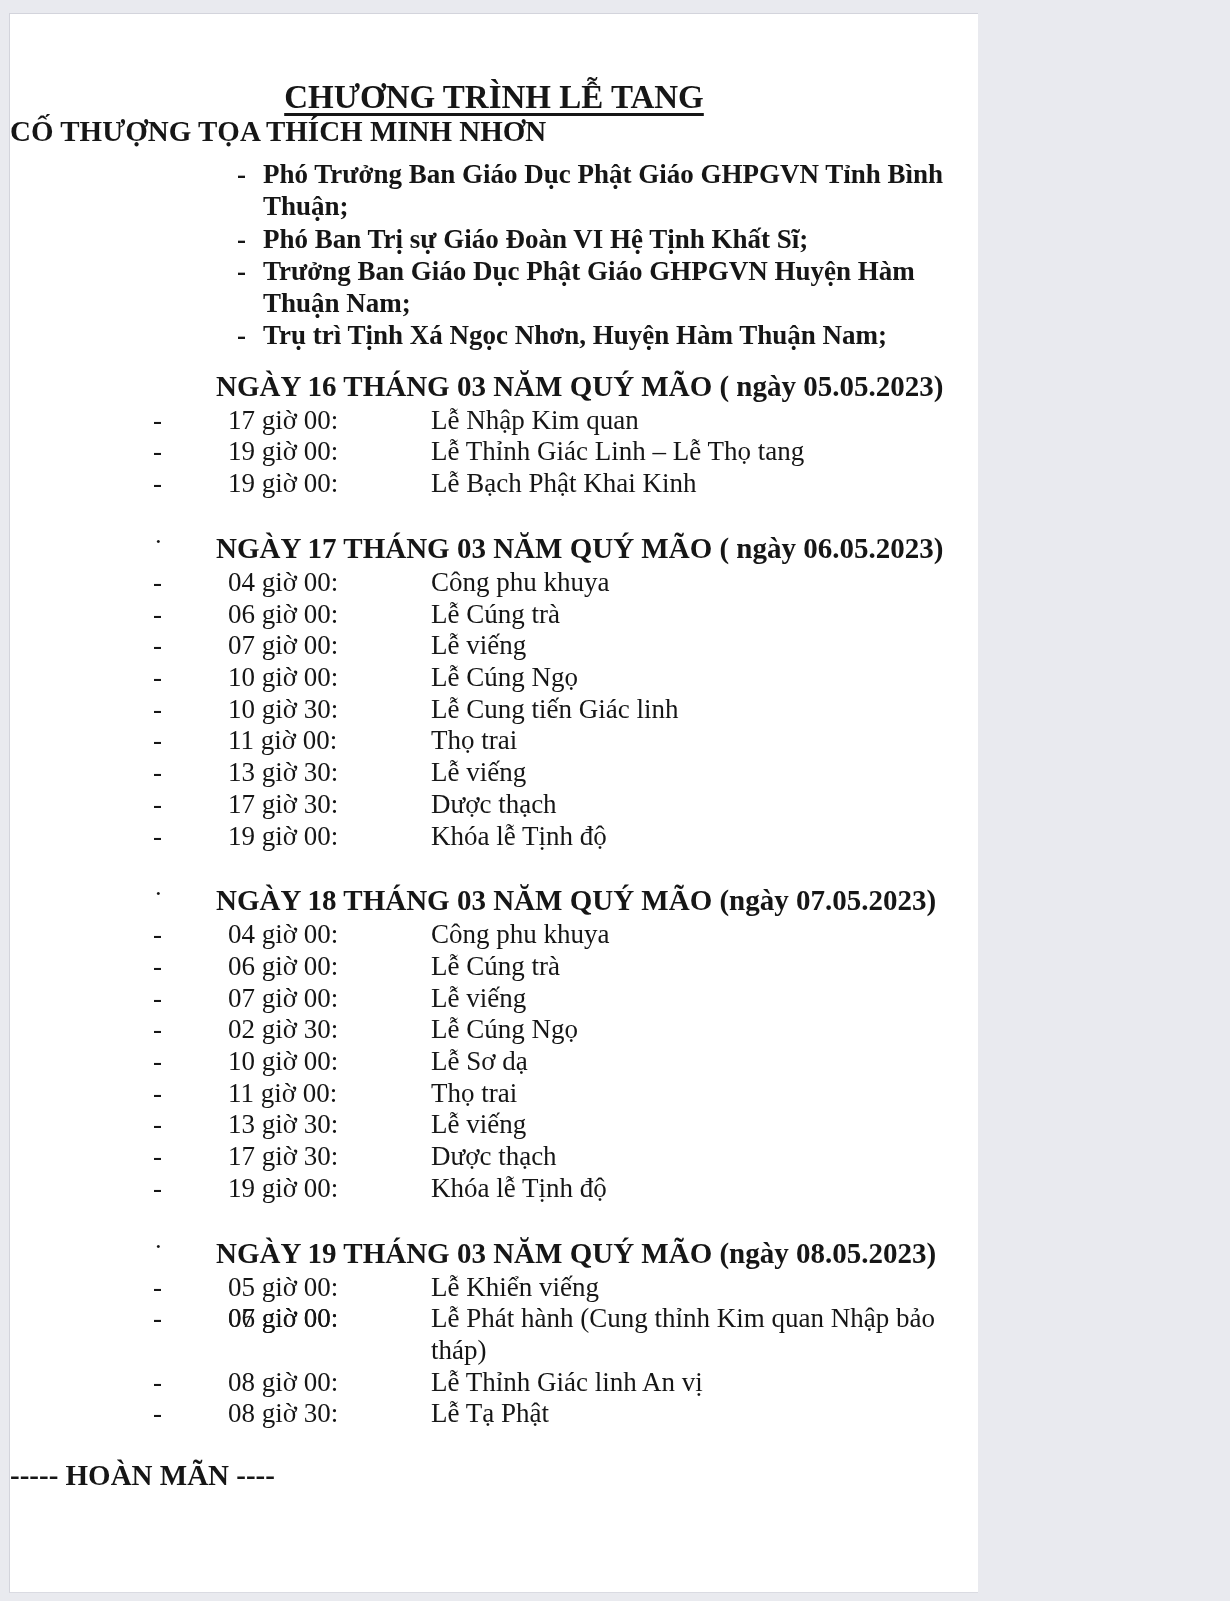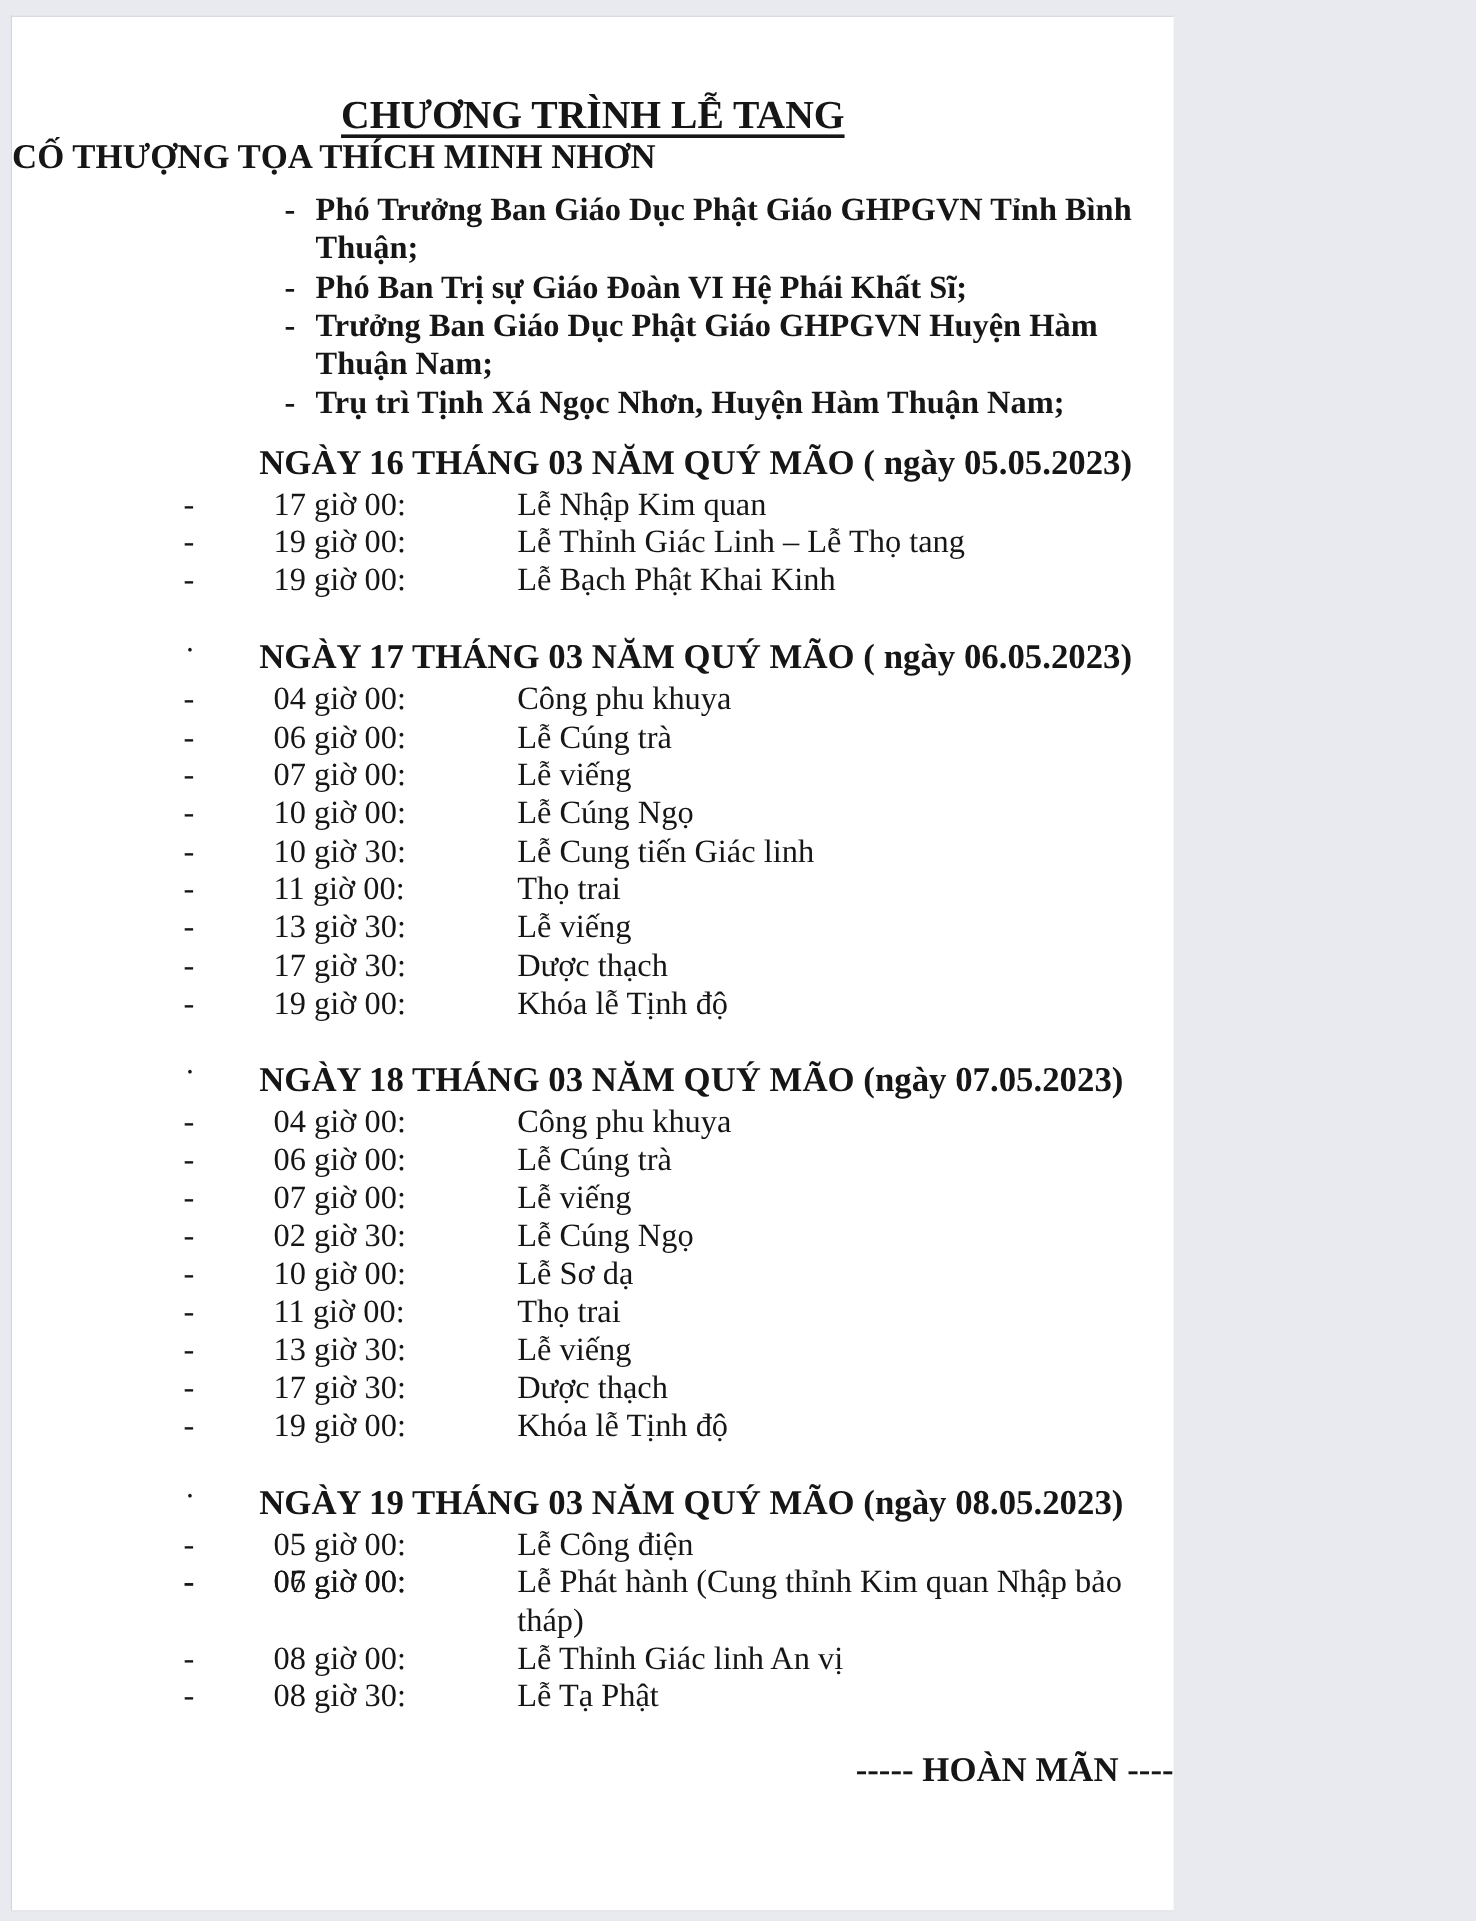--- a/index.html
+++ b/index.html
@@ -13,36 +13,36 @@
   .role-row{position:relative;padding-left:253px}
   .role-dash{position:absolute;left:227px;top:0}
   .section{margin-top:31px}
   .section.first{margin-top:17px}
   .section-heading{position:relative;padding-left:206px;font-weight:700;font-size:29px;line-height:34px}
   .section-bullet{position:absolute;left:144px;top:-6px;font-weight:400;font-size:26px}
   .section-items{margin-top:2px}
   .item-row{position:relative;padding-left:421px;font-size:27px;line-height:31.7px}
   .item-dash{position:absolute;left:143px;top:0}
   .item-time{position:absolute;left:218px;top:0}
-  .footer{margin-top:28px;text-align:right;font-weight:700;font-size:29px;line-height:34px}
+  .footer{margin-top:28px;text-align:left;font-weight:700;font-size:29px;line-height:34px}
 </style>
 </head>
 <body>
 
 <div class="page">
   <h1 class="title"><span class="u">CHƯƠNG TRÌNH LỄ TANG</span></h1>
   <h2 class="subtitle">CỐ THƯỢNG TỌA THÍCH MINH NHƠN</h2>
   <ul class="roles">
       <li class="role-row">
     <span class="role-dash">-</span>
     <span>Phó Trưởng Ban Giáo Dục Phật Giáo GHPGVN Tỉnh Bình Thuận;</span>
   </li>
       <li class="role-row">
     <span class="role-dash">-</span>
-    <span>Phó Ban Trị sự Giáo Đoàn VI Hệ Phái Khất Sĩ;</span>
+    <span>Phó Ban Trị sự Giáo Đoàn VI Hệ Tịnh Khất Sĩ;</span>
   </li>
       <li class="role-row">
     <span class="role-dash">-</span>
     <span>Trưởng Ban Giáo Dục Phật Giáo GHPGVN Huyện Hàm Thuận Nam;</span>
   </li>
       <li class="role-row">
     <span class="role-dash">-</span>
     <span>Trụ trì Tịnh Xá Ngọc Nhơn, Huyện Hàm Thuận Nam;</span>
   </li>
     </ul>
@@ -178,21 +178,21 @@
   </div>
       <div class="section">
     <div class="section-heading">
       <span class="section-bullet">·</span>
       <span>NGÀY 19 THÁNG 03 NĂM QUÝ MÃO (ngày 08.05.2023)</span>
     </div>
     <div class="section-items">
           <div class="item-row">
     <span class="item-dash">-</span>
     <span class="item-time">05 giờ 00:</span>
-    <span>Lễ Công điện</span>
+    <span>Lễ Khiển viếng</span>
   </div>
           <div class="item-row">
     <span class="item-dash">-</span>
     <span class="item-time">06 giờ 00:</span>
   </div>
           <div class="item-row">
     <span class="item-dash">-</span>
     <span class="item-time">07 giờ 00:</span>
     <span>Lễ Phát hành (Cung thỉnh Kim quan Nhập bảo tháp)</span>
   </div>

